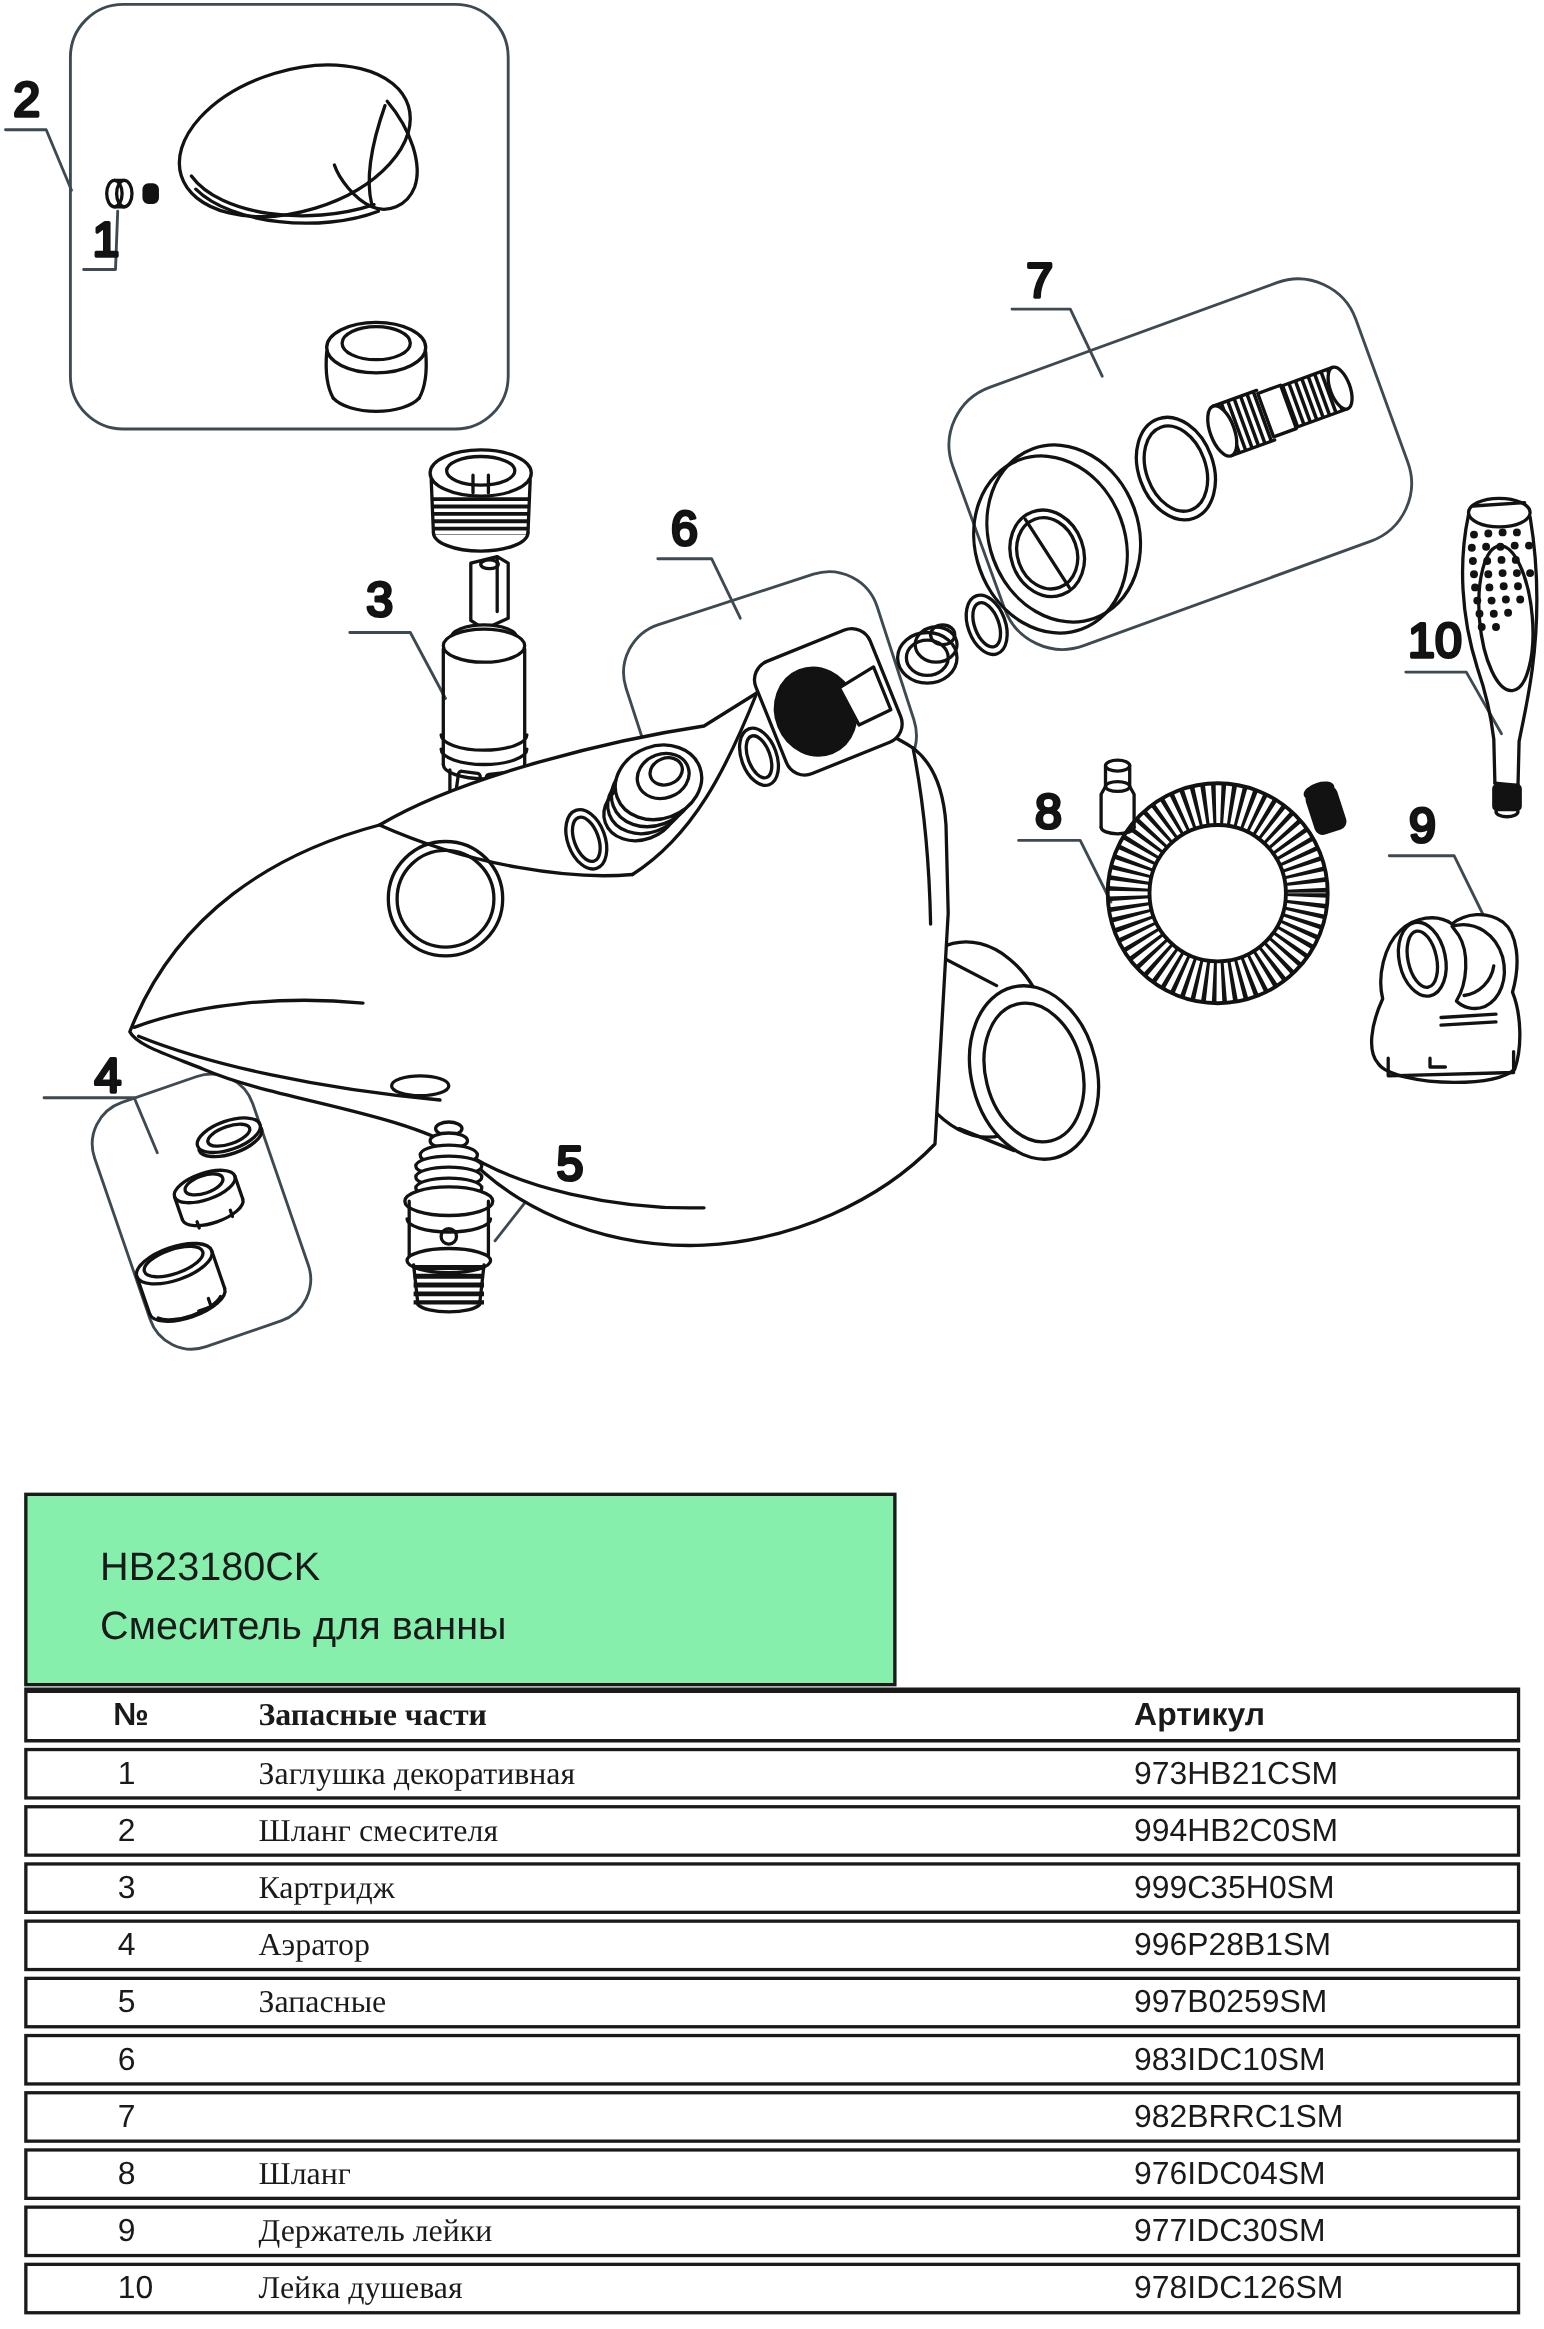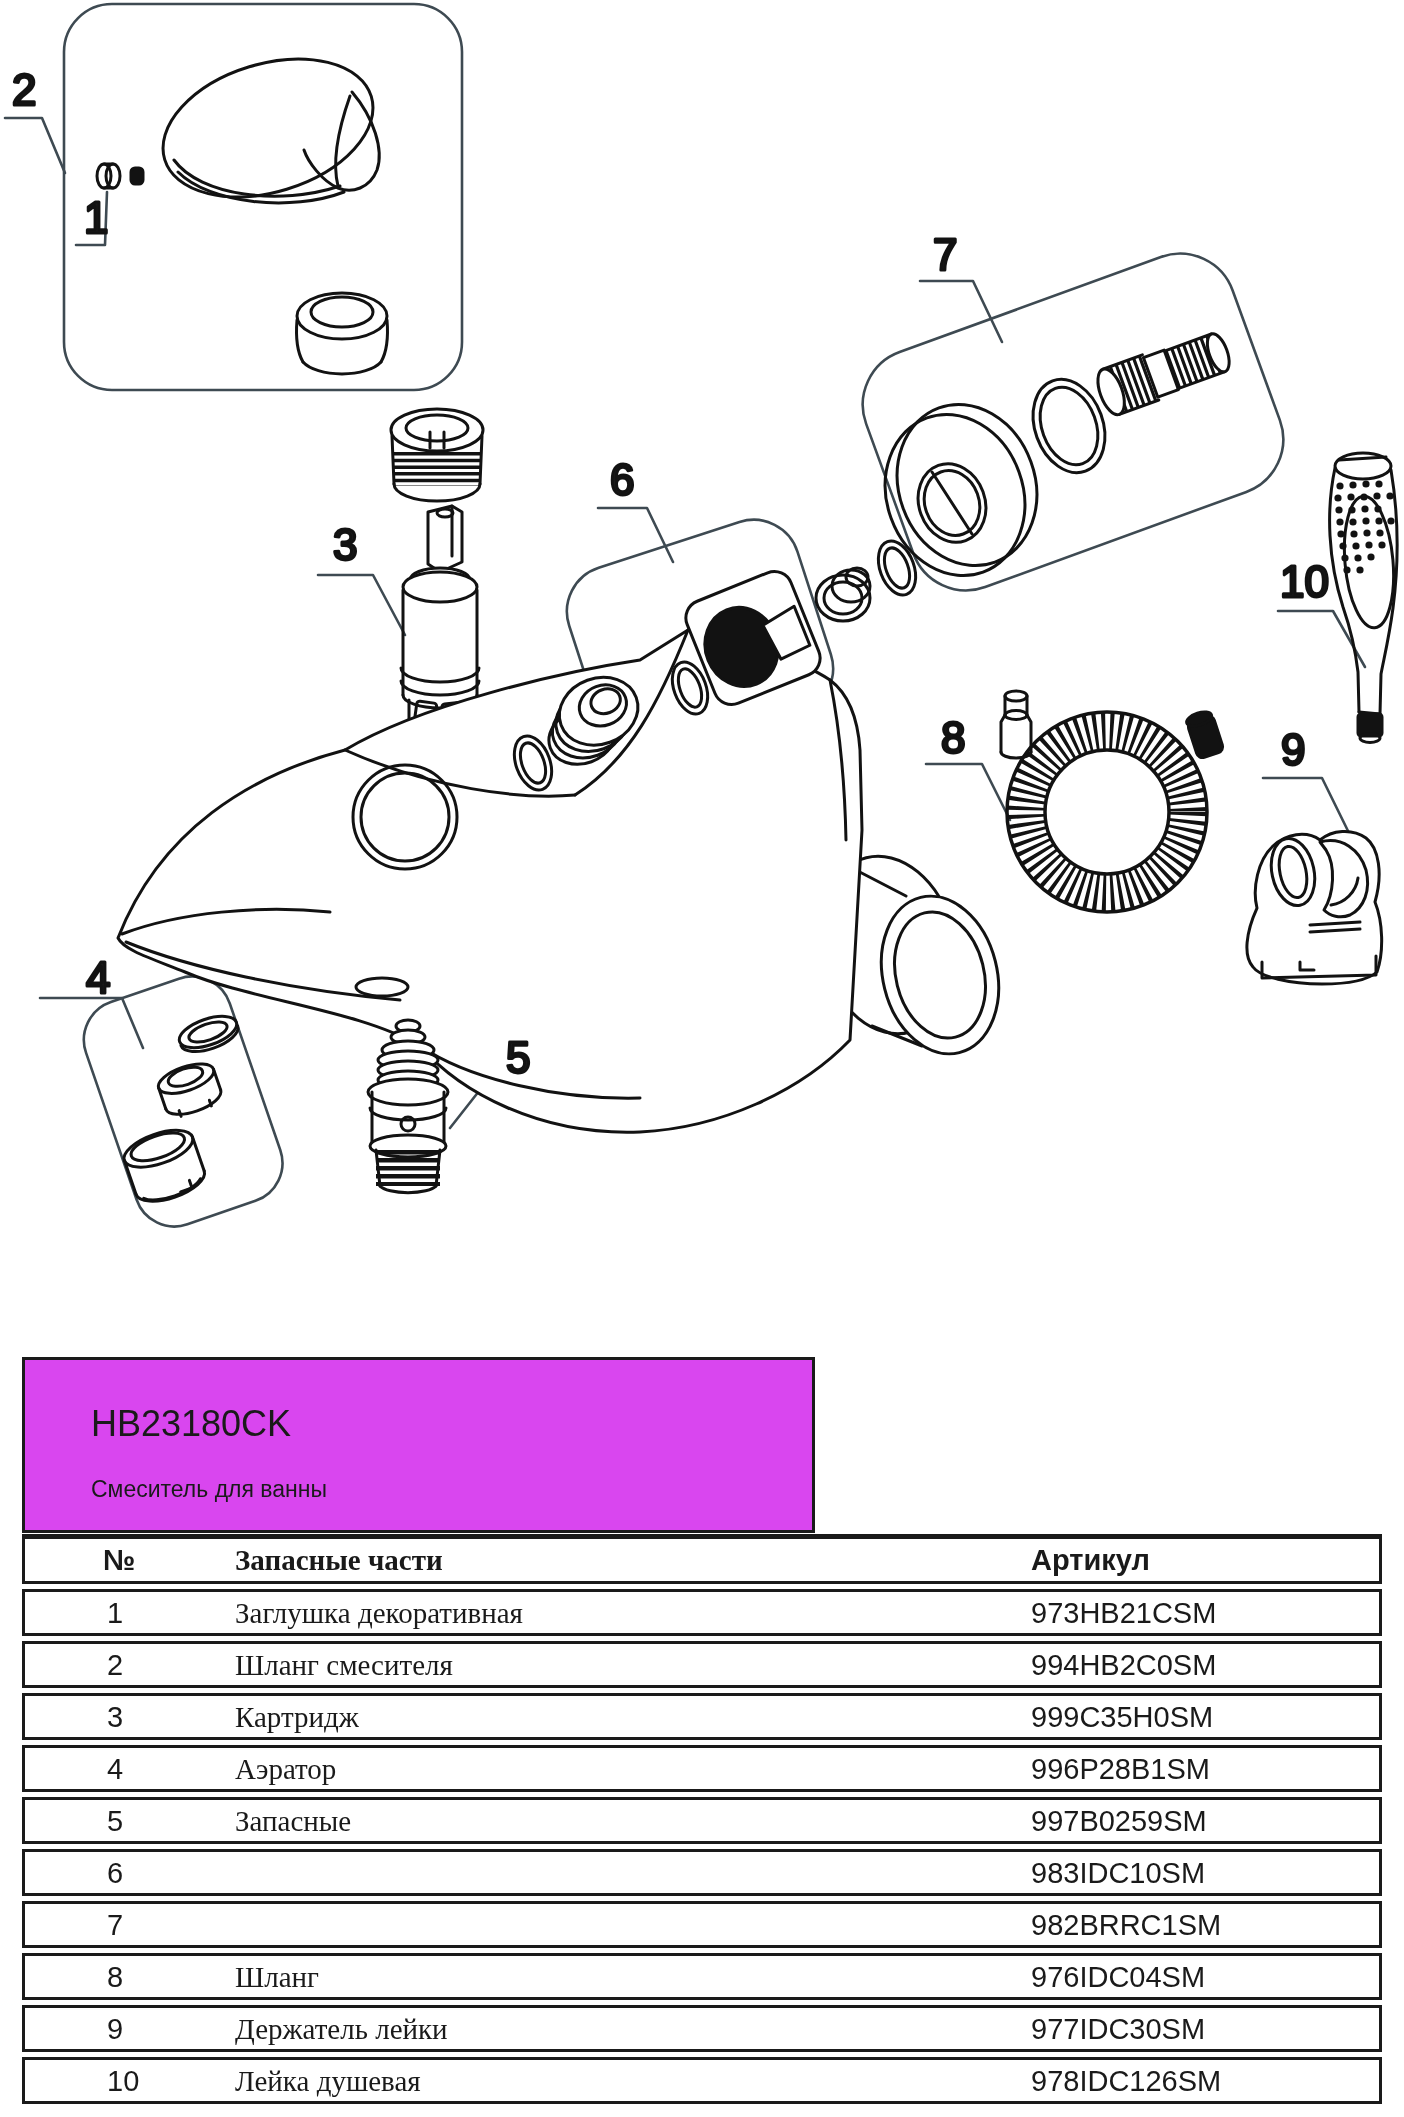--- a/index.html
+++ b/index.html
@@ -3,23 +3,23 @@
 <meta charset="utf-8">
 <style>
   html,body{margin:0;padding:0;background:#ffffff;}
   #page{position:relative;width:1404px;height:2117px;background:#fff;overflow:hidden;
         font-family:"Liberation Sans", sans-serif;color:#1a1a1a;}
   #diagram-svg{position:absolute;left:0;top:0;}
   .callout-num{font-family:"Liberation Sans", sans-serif;font-size:44px;fill:#1a1a1a;}
 
   
   .info-box{position:absolute;left:22px;top:1357px;width:793px;height:176px;
-            border:3px solid #1a1a1a;box-sizing:border-box;background:#d946ef;}
+            border:3px solid #1a1a1a;box-sizing:border-box;background:#86efac;}
   .info-box .model{position:absolute;left:66px;top:38px;font-size:36px;line-height:52px;}
-  .info-box .product{position:absolute;left:66px;top:103px;font-size:23px;line-height:52px;}
+  .info-box .product{position:absolute;left:66px;top:92px;font-size:36px;line-height:52px;}
 
   
   .parts-table{position:absolute;left:22px;top:1534px;width:1360px;}
   .t-row{position:relative;box-sizing:border-box;border:3px solid #1a1a1a;background:#fff;
          height:47px;margin-top:5px;font-size:29px;}
   .t-row.header{height:50px;margin-top:0;border-top-width:5px;font-weight:bold;}
   .t-row span{position:absolute;top:50%;transform:translateY(-50%);white-space:nowrap;}
   .cell-num{left:82px;}
   .header .cell-num{left:78px;}
   .cell-name{left:210px;font-family:Liberation Serif, serif;}

